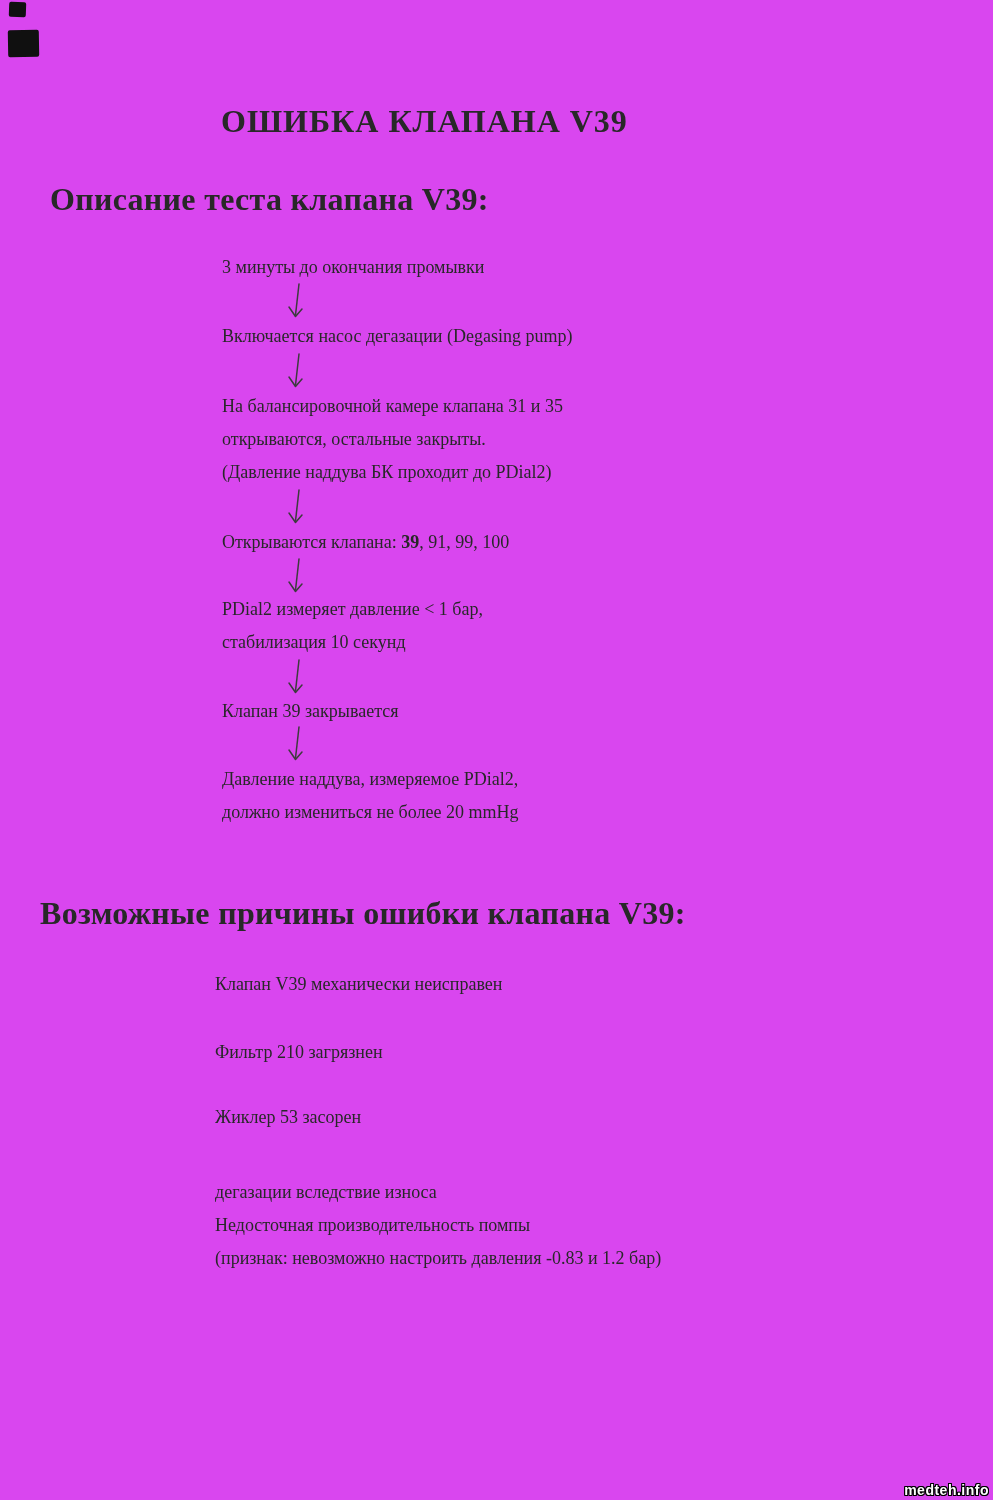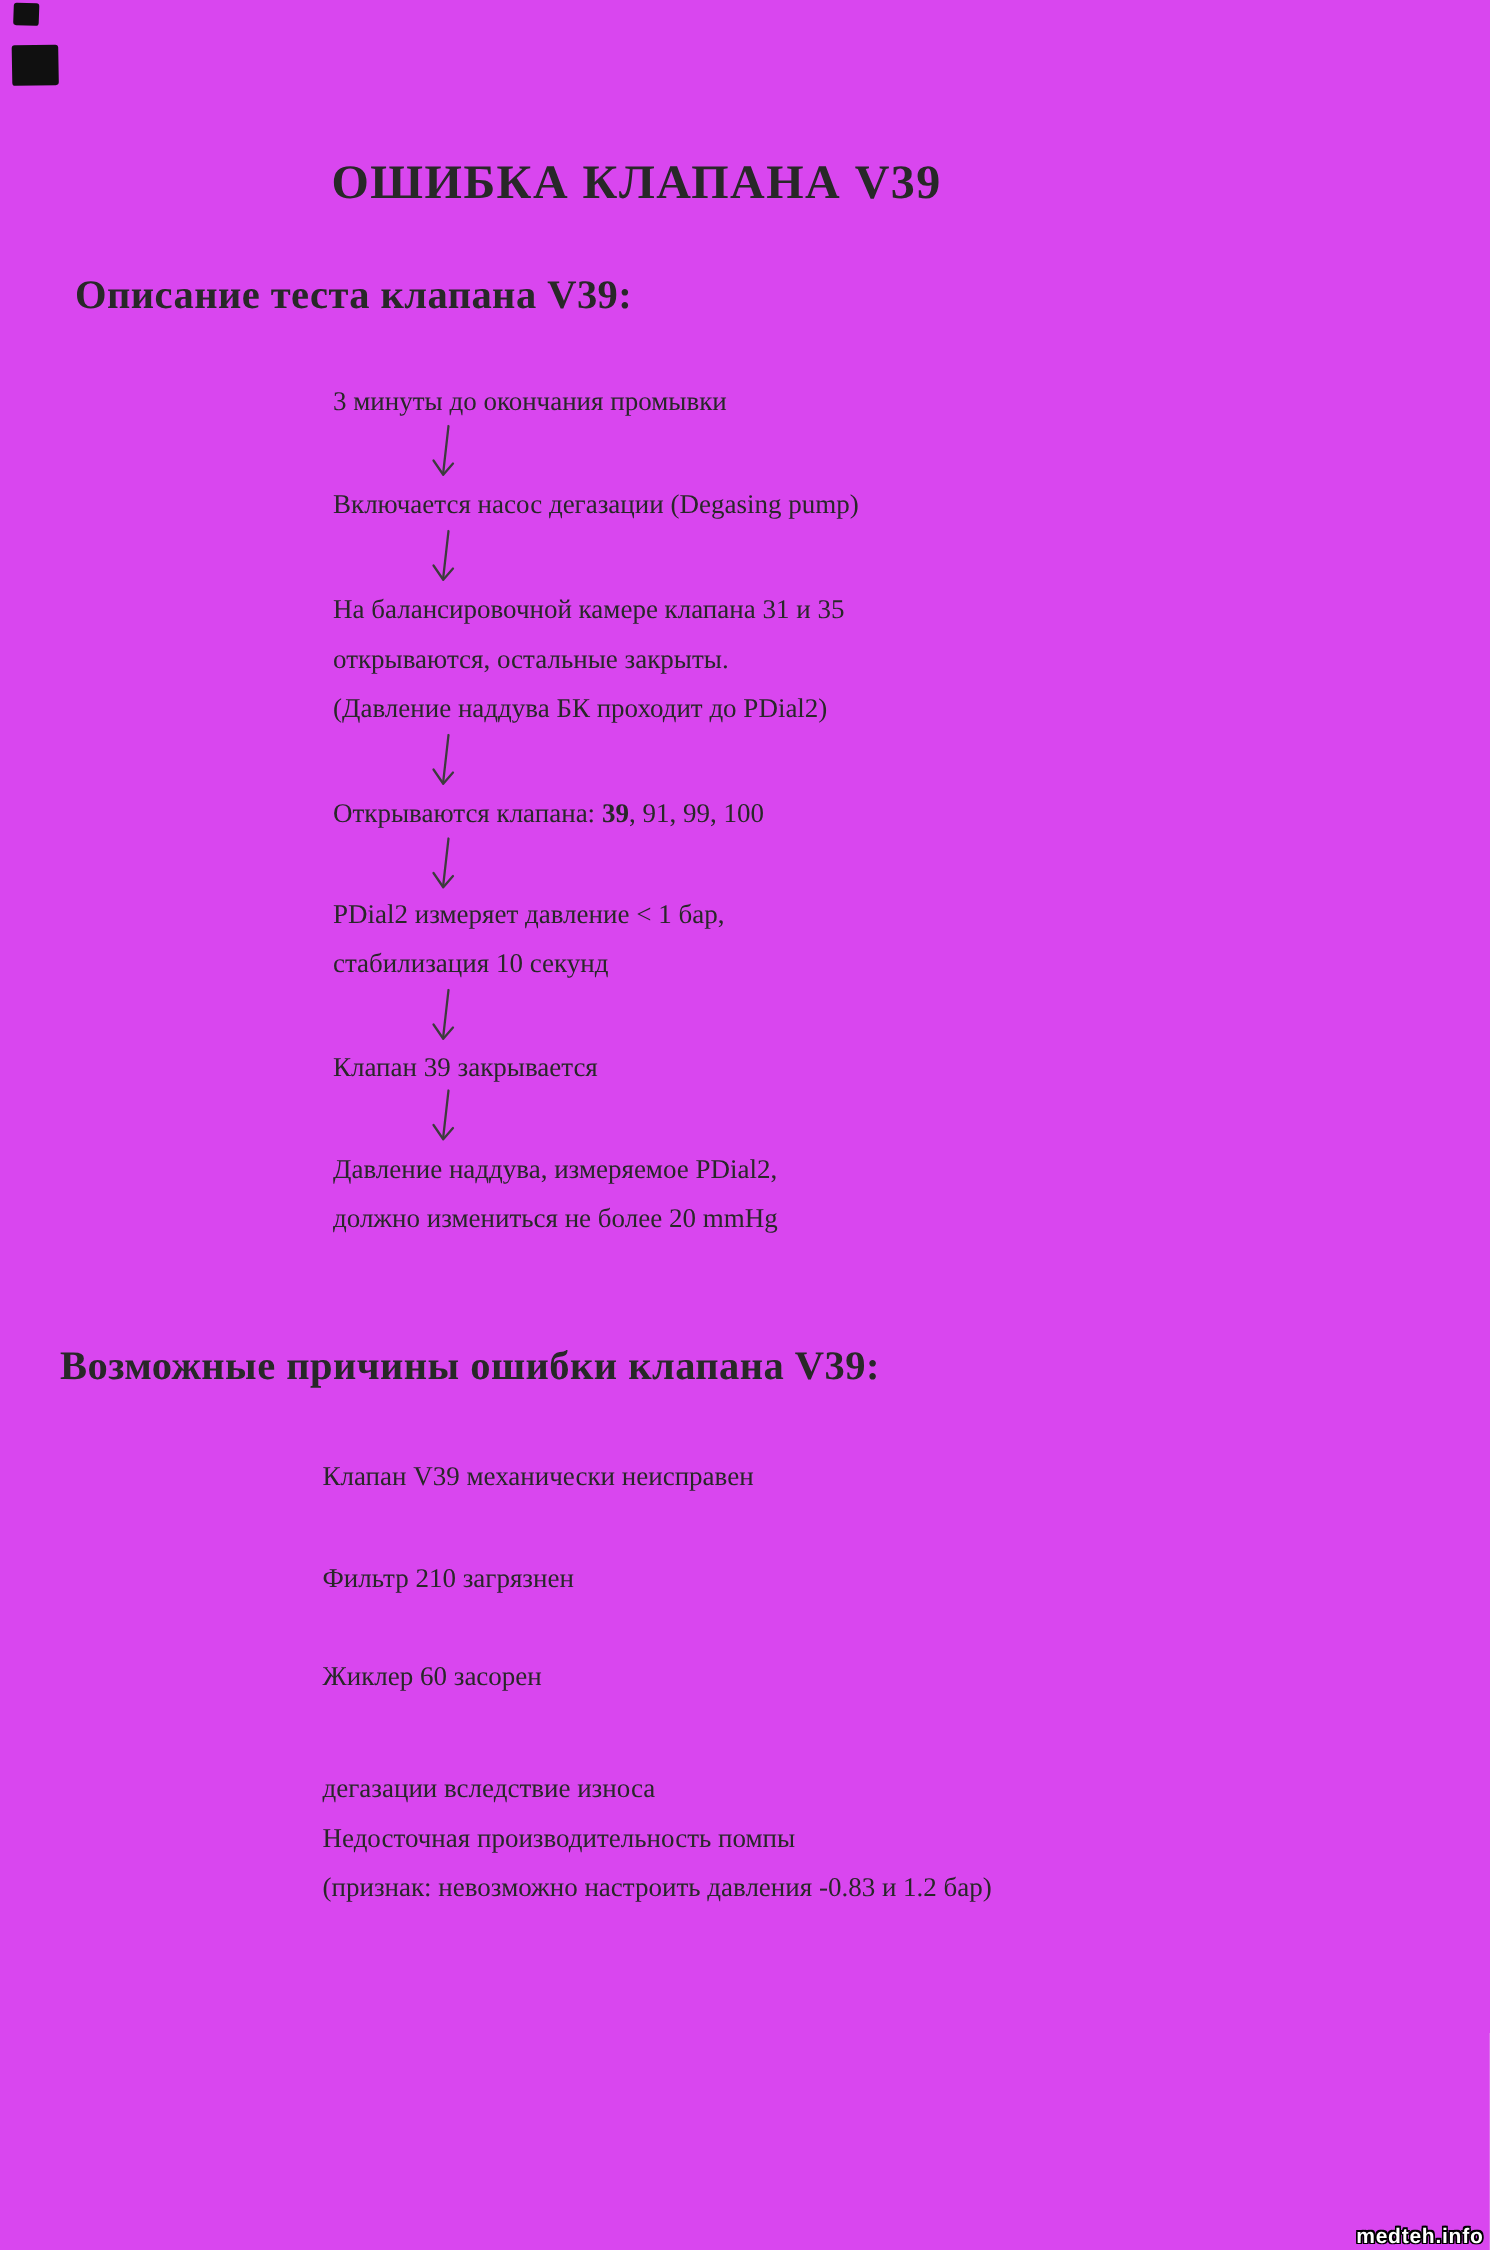--- a/index.html
+++ b/index.html
@@ -15,21 +15,21 @@
     overflow: hidden;
     color: #282828;
   }
   .doc-title {
     position: absolute; left: 221px; top: 103px;
     font-size: 32px; font-weight: bold; letter-spacing: 1px;
     white-space: nowrap;
   }
   .section-heading {
     position: absolute;
-    font-size: 27px; font-weight: bold; letter-spacing: 0.3px;
+    font-size: 32px; font-weight: bold; letter-spacing: 0.3px;
     white-space: nowrap;
   }
   .h-test { left: 50px; top: 181px; }
   .h-causes { left: 40px; top: 895px; }
   .flow-step, .cause-item {
     position: absolute; left: 0;
     font-size: 18px; line-height: 33px;
     white-space: nowrap;
   }
   .flow { position: absolute; left: 222px; top: 0; width: 720px; height: 860px; }
@@ -151,21 +151,21 @@
 
     <div class="cause-item" style="top:968px">
       <div>Клапан V39 механически неисправен</div>
     </div>
 
     <div class="cause-item" style="top:1036px">
       <div>Фильтр 210 загрязнен</div>
     </div>
 
     <div class="cause-item" style="top:1101px">
-      <div>Жиклер 60 засорен</div>
+      <div>Жиклер 53 засорен</div>
     </div>
 
     <div class="cause-item" style="top:1176px">
       <div>дегазации вследствие износа</div>
       <div>Недосточная производительность помпы</div>
       <div>(признак: невозможно настроить давления -0.83 и 1.2 бар)</div>
     </div>
 
 
   </div>

